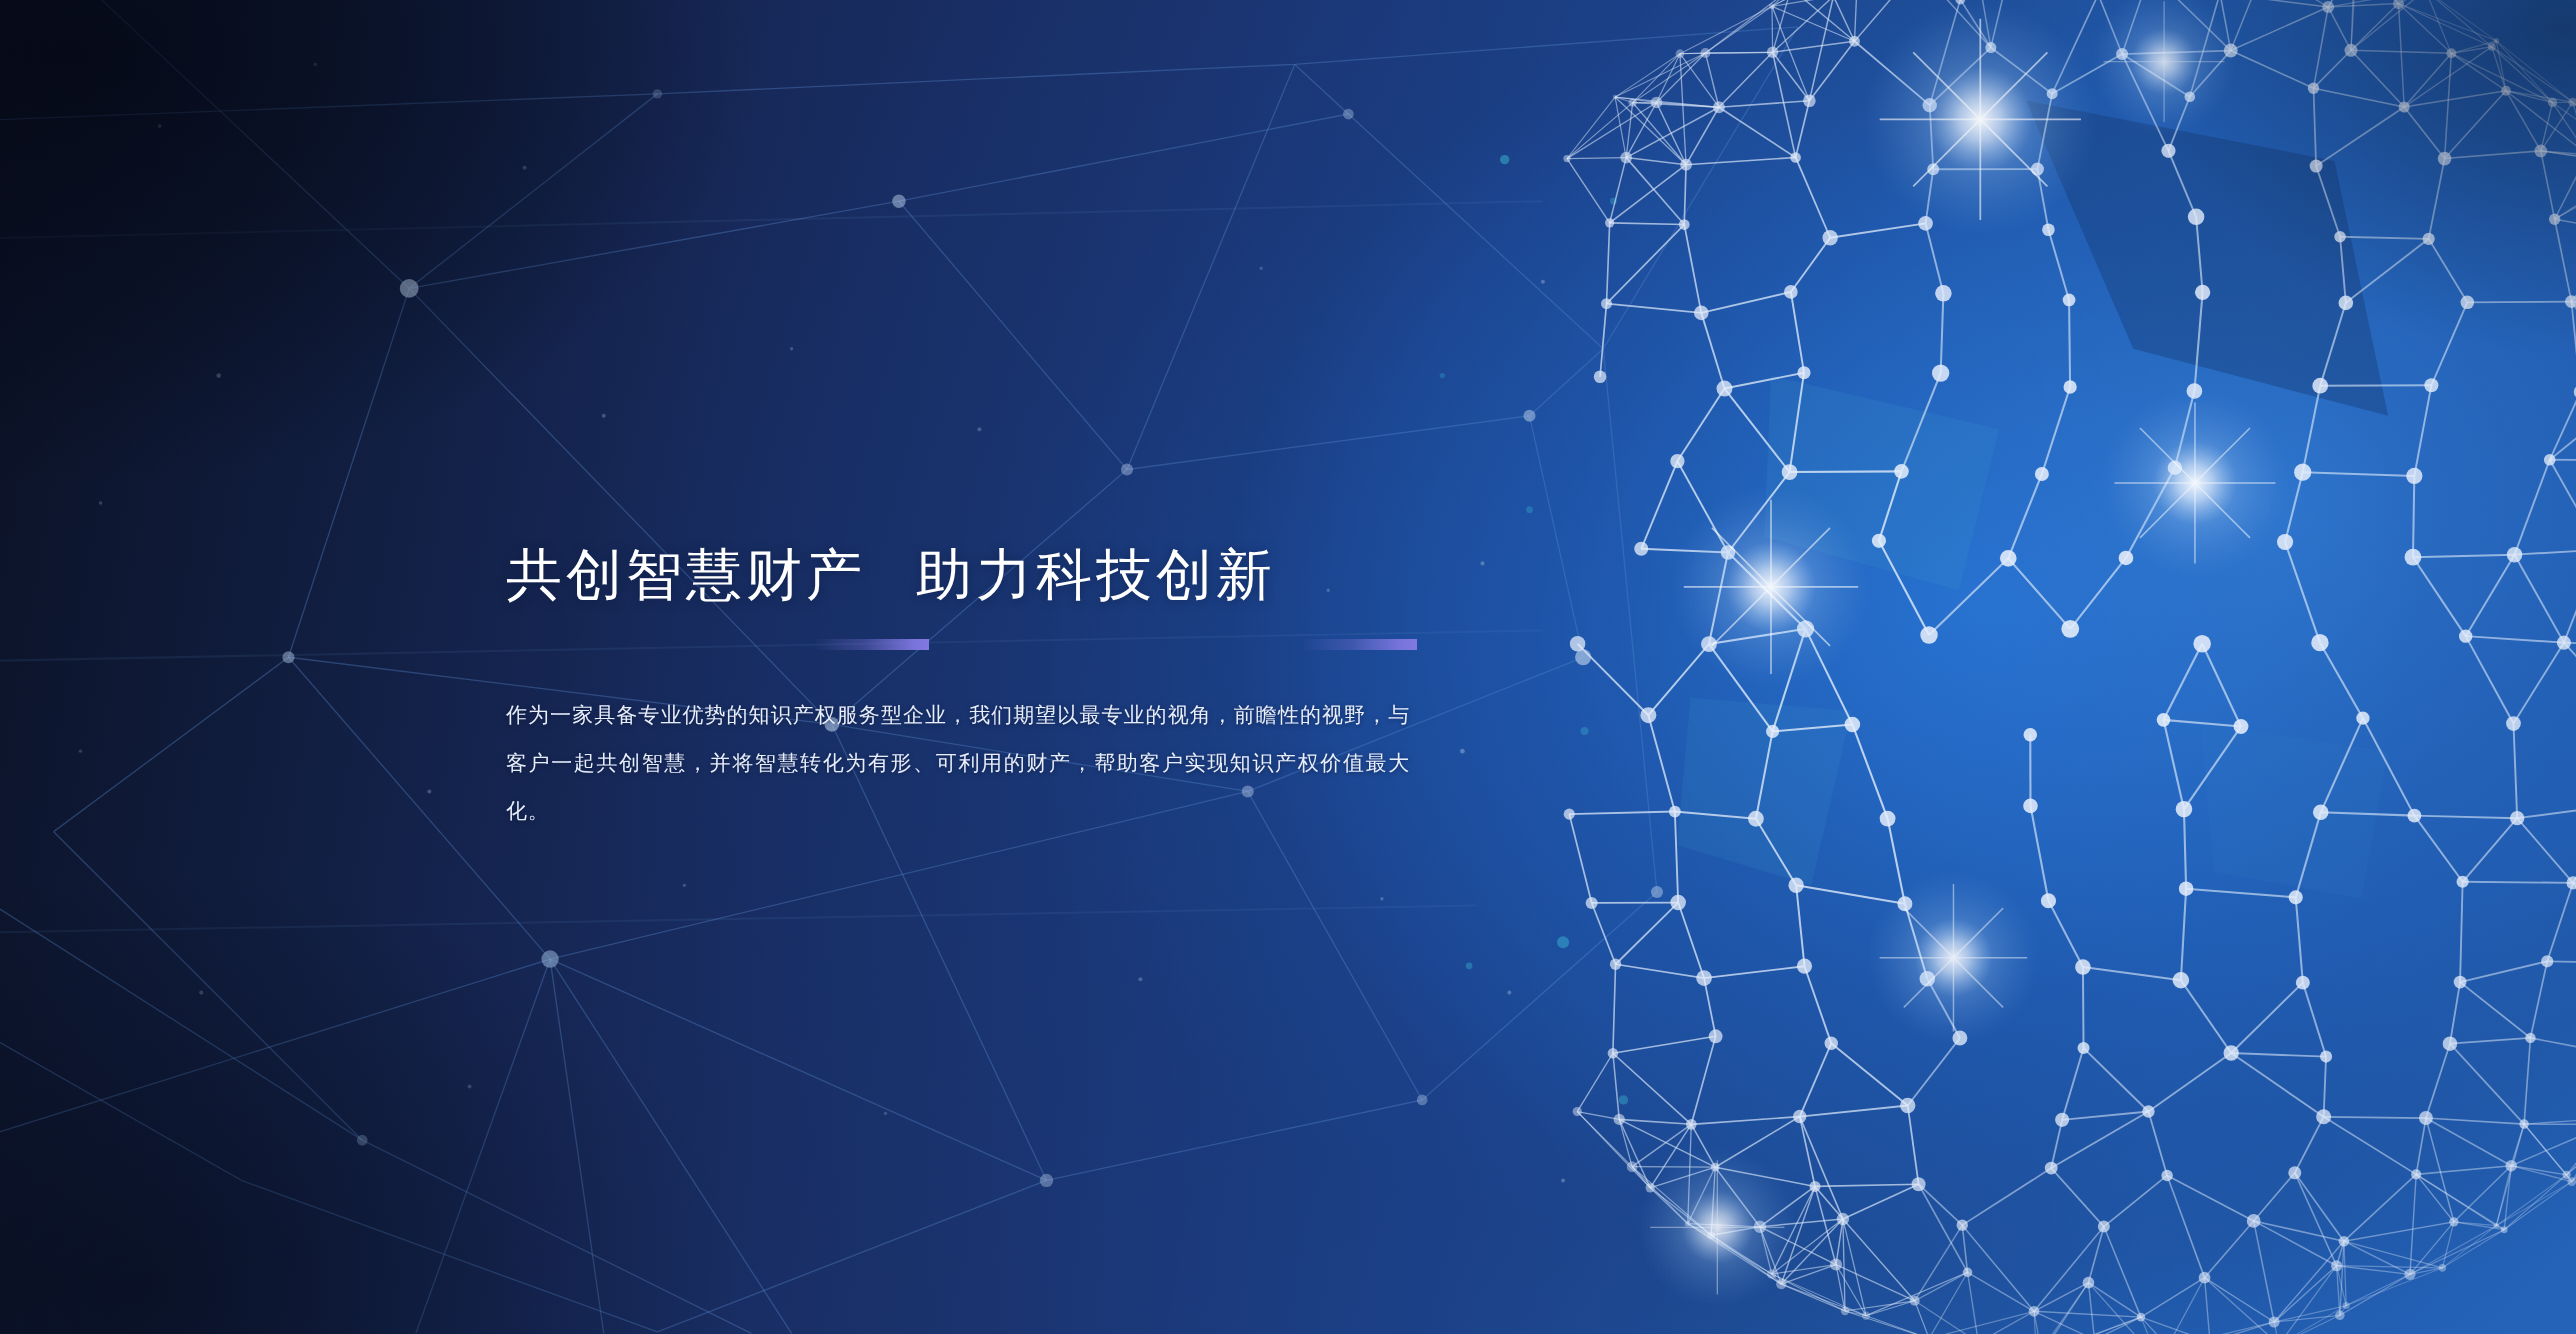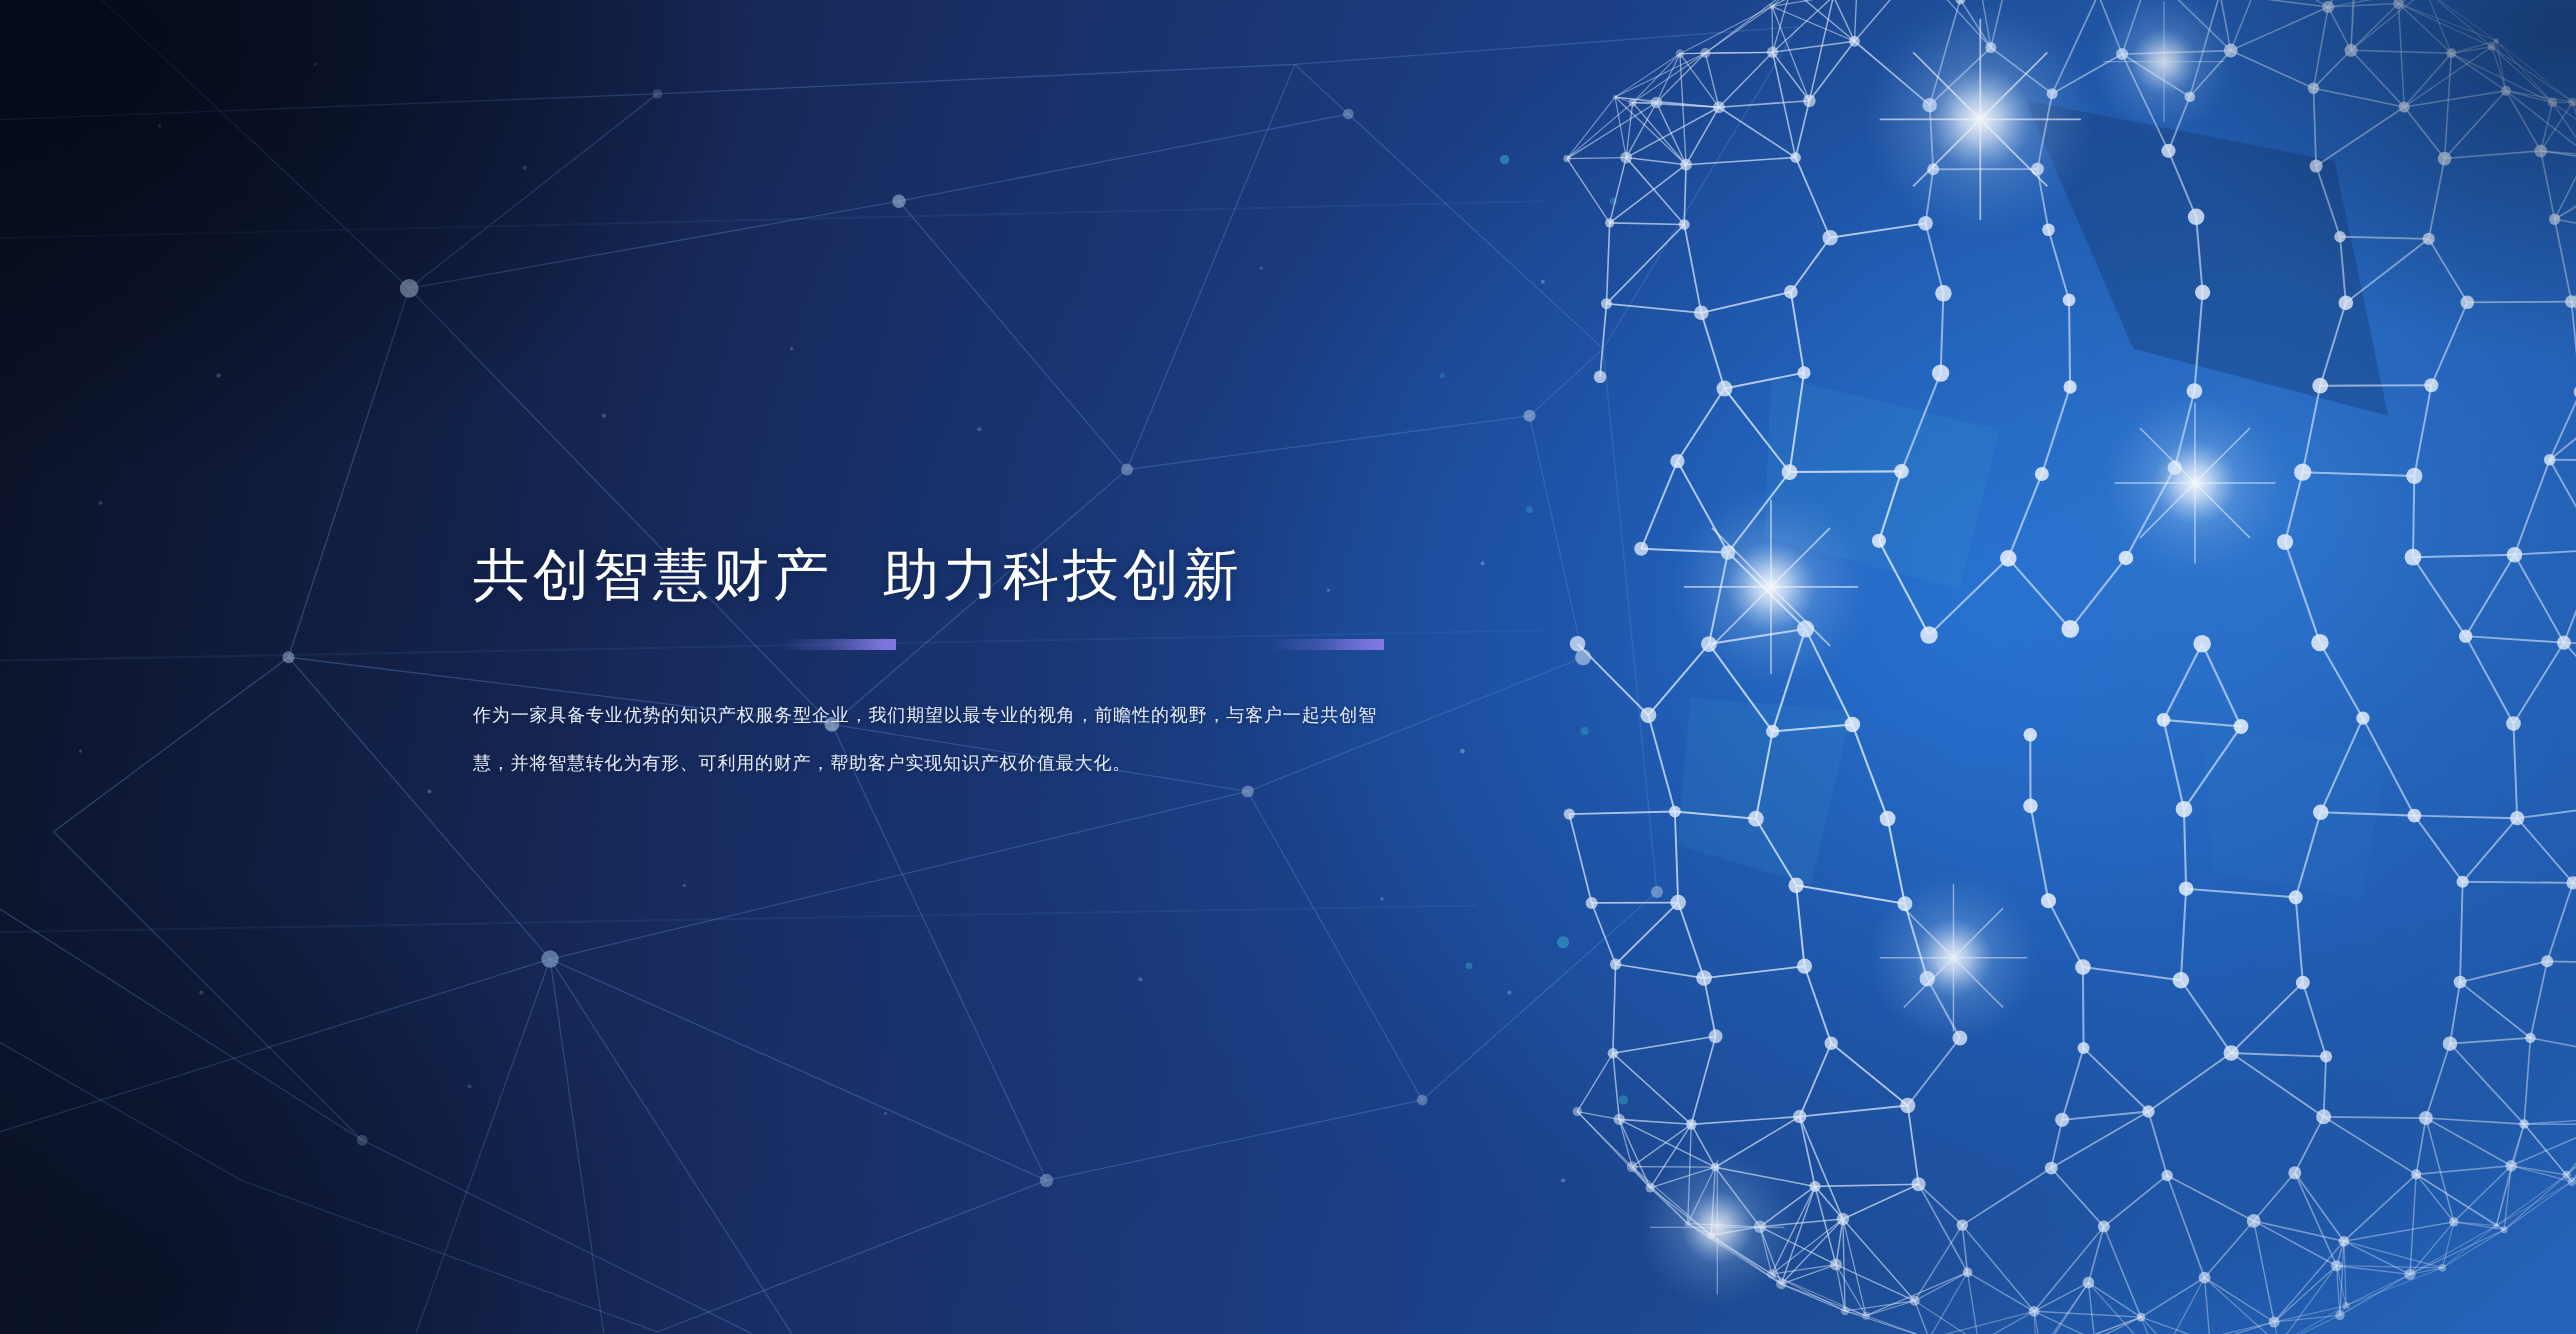--- a/index.html
+++ b/index.html
@@ -33,21 +33,21 @@
 
   svg.layer {
     position:absolute; left:0; top:0;
     width:2576px; height:1334px;
     pointer-events:none;
   }
 
   
   #text-block {
     position:absolute;
-    left:473px; top:547px;
+    left:506px; top:547px;
     width:939px;
   }
 
   #headline {
     position:relative;
     font-size:56px;
     line-height:1.0;
     letter-spacing:4px;
     color:#ffffff;
     white-space:nowrap;
@@ -66,21 +66,21 @@
   #bar-2 { left:798px; width:113px; }
   .underbar i {
     display:block; width:100%; height:100%;
     background:linear-gradient(90deg, rgba(122,114,217,0.02) 0%, rgba(122,114,217,0.35) 42%, rgba(128,120,226,0.92) 86%, #8278e2 100%);
   }
 
   #body-copy {
     position:absolute;
     left:0; top:144px;
     width:904px;
-    font-size:18px;
+    font-size:21px;
     line-height:48px;
     color:#e8eefb;
     letter-spacing:0.8px;
     text-align:justify;
     text-shadow:0 0.7px 4px rgba(8,20,50,0.6);
   }
 </style>
 </head>
 <body>
 

